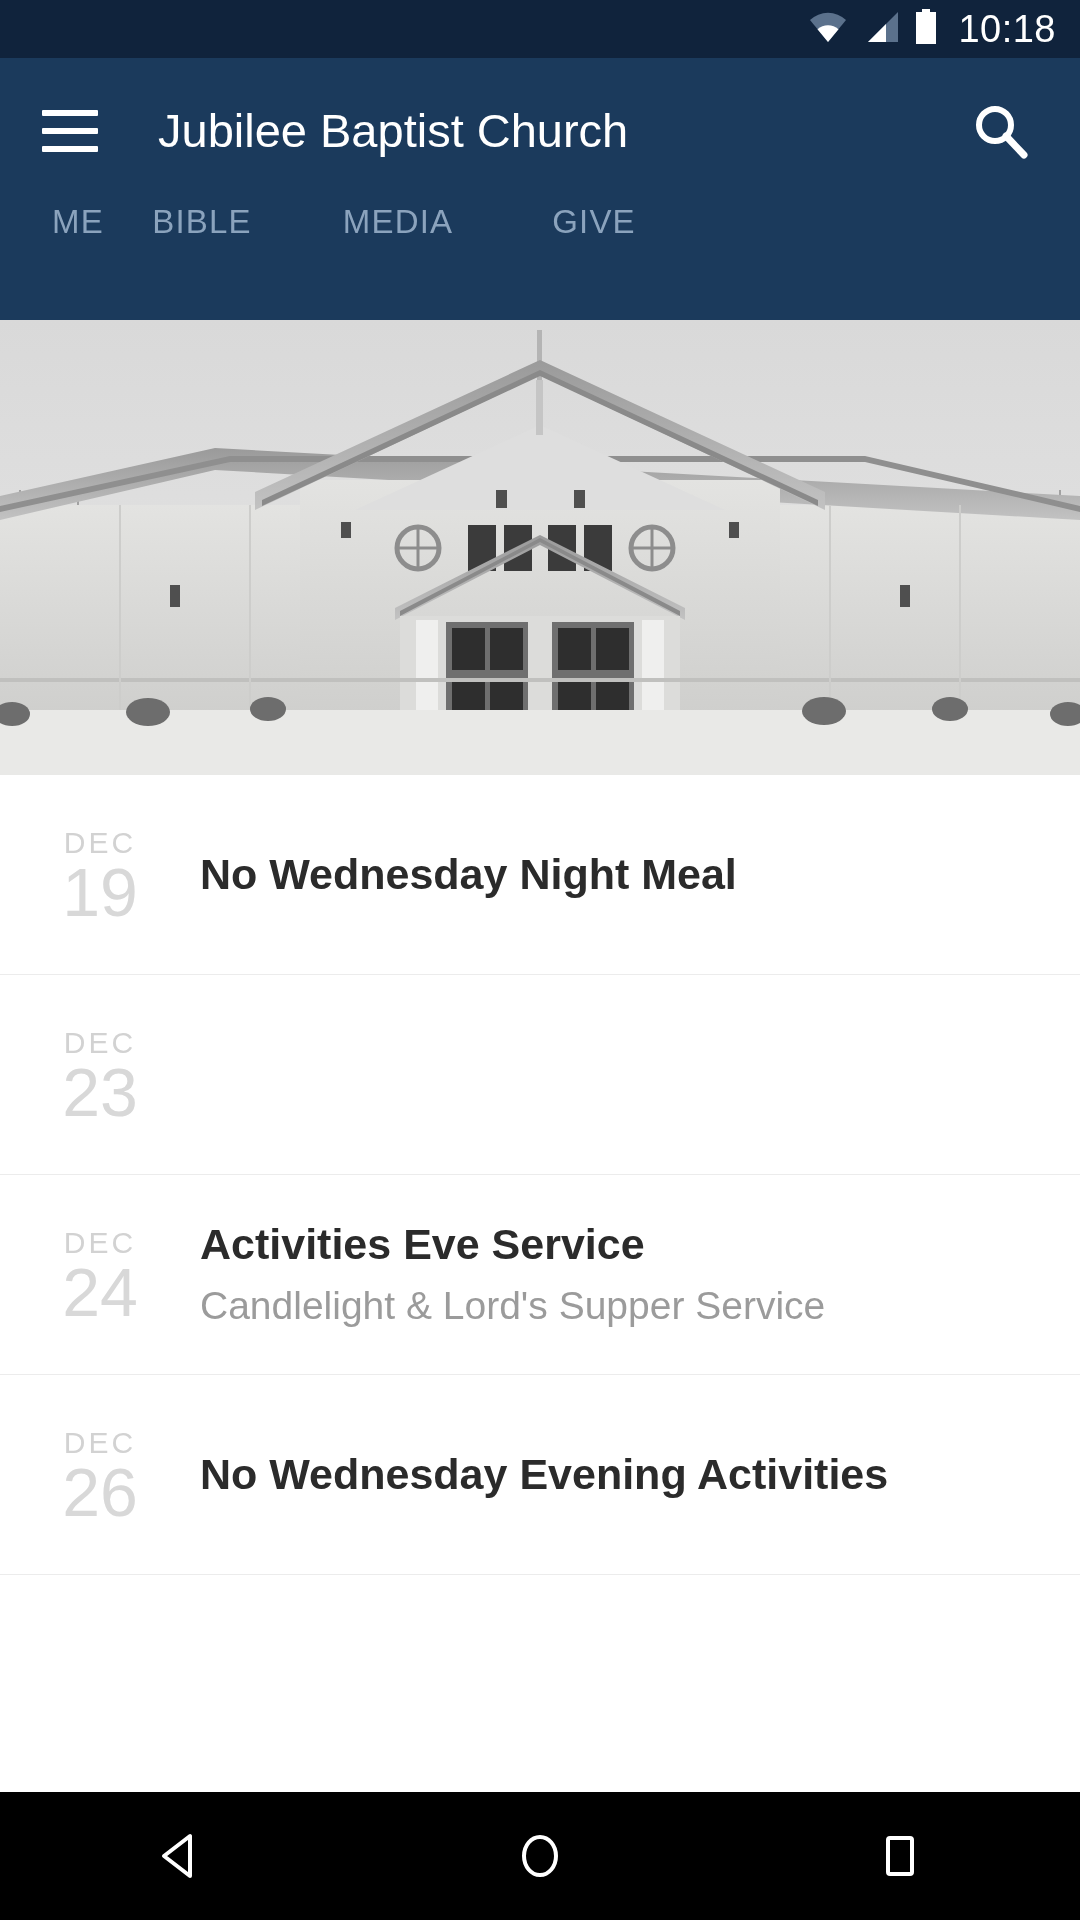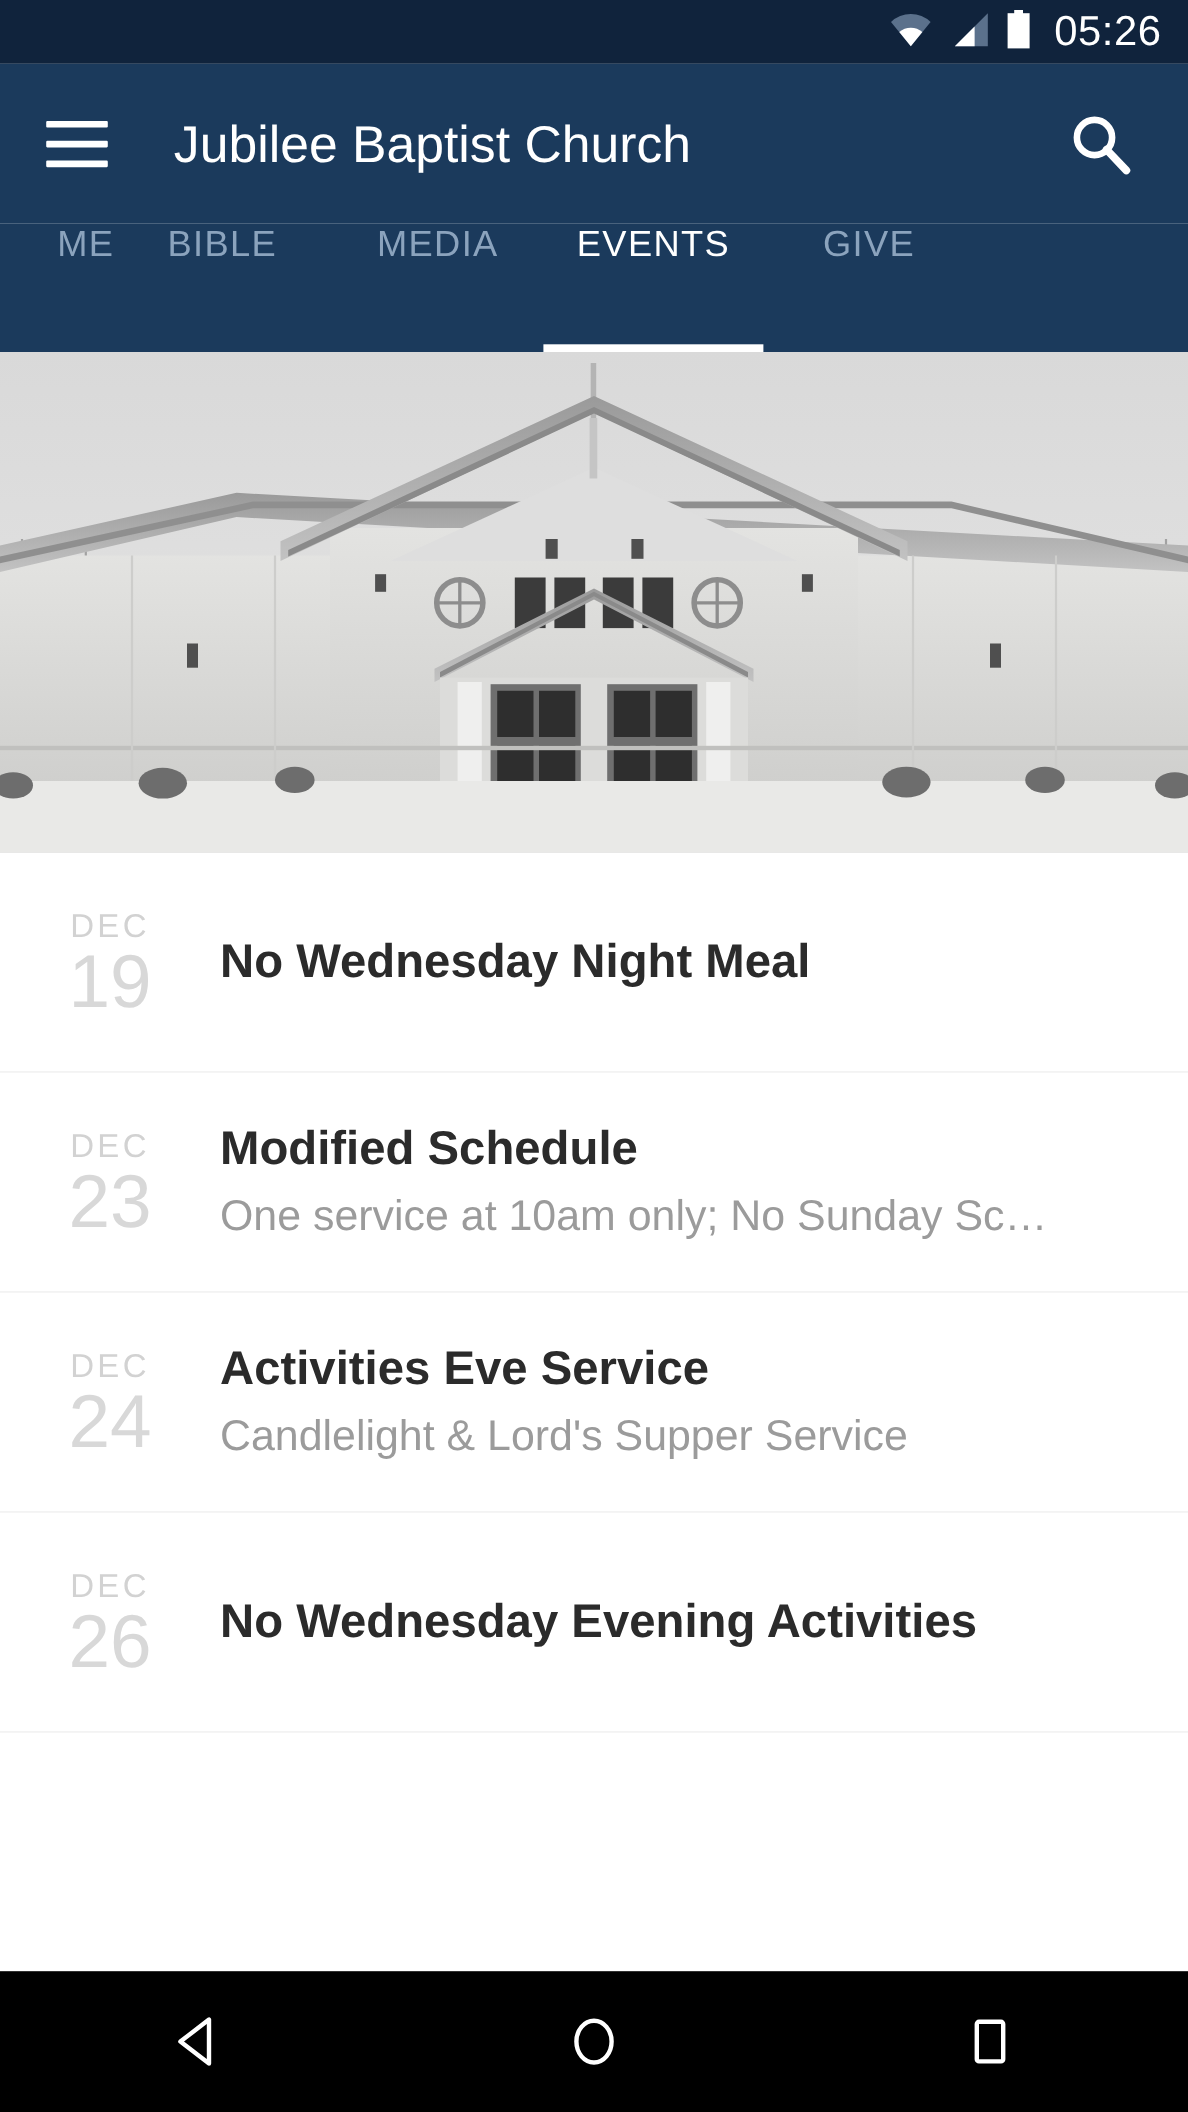--- a/index.html
+++ b/index.html
@@ -129,21 +129,21 @@
         <path d="M36 2 L36 32 L6 32 Z" fill="#5b718c"></path>
         <path d="M24 14 L24 32 L6 32 Z" fill="#ffffff"></path>
       </svg>
     </span>
     <span class="sb-icon">
       <svg width="24" height="36" viewBox="0 0 24 36">
         <rect x="8" y="0" width="8" height="4" fill="#ffffff"></rect>
         <rect x="2" y="3" width="20" height="32" fill="#ffffff"></rect>
       </svg>
     </span>
-    <span class="sb-clock">05:26</span>
+    <span class="sb-clock">10:18</span>
   </div>
 
   <div class="appbar">
     <div class="hamburger">
       <span></span>
         <span></span>
         <span></span>
     </div>
     <div class="appbar-title">Jubilee Baptist Church</div>
     <div class="search-btn">
@@ -159,24 +159,20 @@
       <span>ME</span>
 
     </div>
     <div class="tab tab-bible">
       <span>BIBLE</span>
 
     </div>
     <div class="tab tab-media">
       <span>MEDIA</span>
 
-    </div>
-    <div class="tab tab-events active">
-      <span>EVENTS</span>
-      <span class="bar"></span>
     </div>
     <div class="tab tab-give">
       <span>GIVE</span>
 
     </div>
   </div>
 
   <div class="hero">
     <svg viewBox="0 0 1080 455" preserveAspectRatio="none">
       <defs>
@@ -292,24 +288,20 @@
         <div class="event-title">No Wednesday Night Meal</div>
 
       </div>
     </div>
 
     <div class="event-row">
       <div class="event-date">
         <div class="event-month">DEC</div>
         <div class="event-day">23</div>
       </div>
-      <div class="event-body">
-        <div class="event-title">Modified Schedule</div>
-        <div class="event-sub">One service at 10am only; No Sunday Sc…</div>
-      </div>
     </div>
 
     <div class="event-row">
       <div class="event-date">
         <div class="event-month">DEC</div>
         <div class="event-day">24</div>
       </div>
       <div class="event-body">
         <div class="event-title">Activities Eve Service</div>
         <div class="event-sub">Candlelight &amp; Lord's Supper Service</div>

